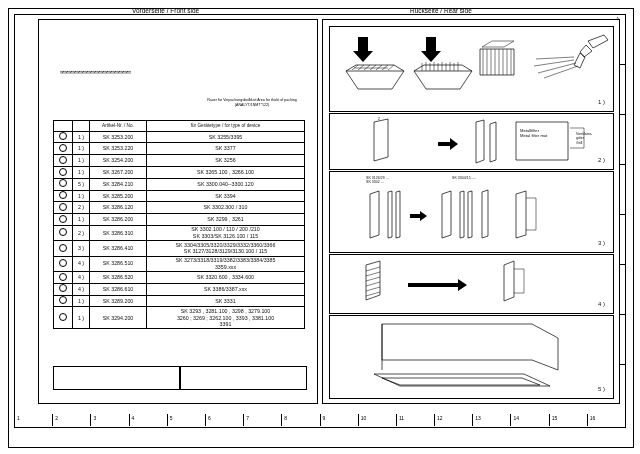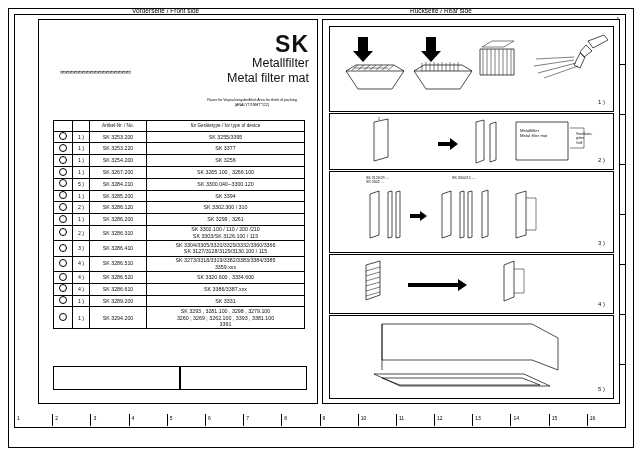--- a/index.html
+++ b/index.html
@@ -152,25 +152,20 @@
       <div class="rrow" style="top: 300px; height: 50px;">
         <span>G</span>
       </div>
       <div class="rrow" style="top: 350px; height: 50px;">
         <span>H</span>
       </div>
     </div>
 
   <div class="panel panel-left">
 
-    <div class="title-wrap">
-      <div class="t1">SK</div>
-      <div class="t2">Metallfilter</div>
-      <div class="t3">Metal filter mat</div>
-    </div>
 
     <svg class="logo-scribble" viewBox="0 0 74 8">
       <path class="strokeT" d="M1 5 H72 M1 3.4 H72"></path>
       <path class="strokeT" d="M3 5 l2 -2 M7 5 l2 -2 M11 5 l2 -2 M15 5 l2 -2 M19 5 l2 -2 M23 5 l2 -2 M27 5 l2 -2 M31 5 l2 -2 M35 5 l2 -2 M39 5 l2 -2 M43 5 l2 -2 M47 5 l2 -2 M51 5 l2 -2 M55 5 l2 -2 M59 5 l2 -2 M63 5 l2 -2 M67 5 l2 -2"></path>
     </svg>
 
     <div class="note-right">Rauer für Verpackungsbeilblatt Area for thickt of packing (ANALYT/1NMT*122)</div>
 
     <table class="tbl">
       <thead>

